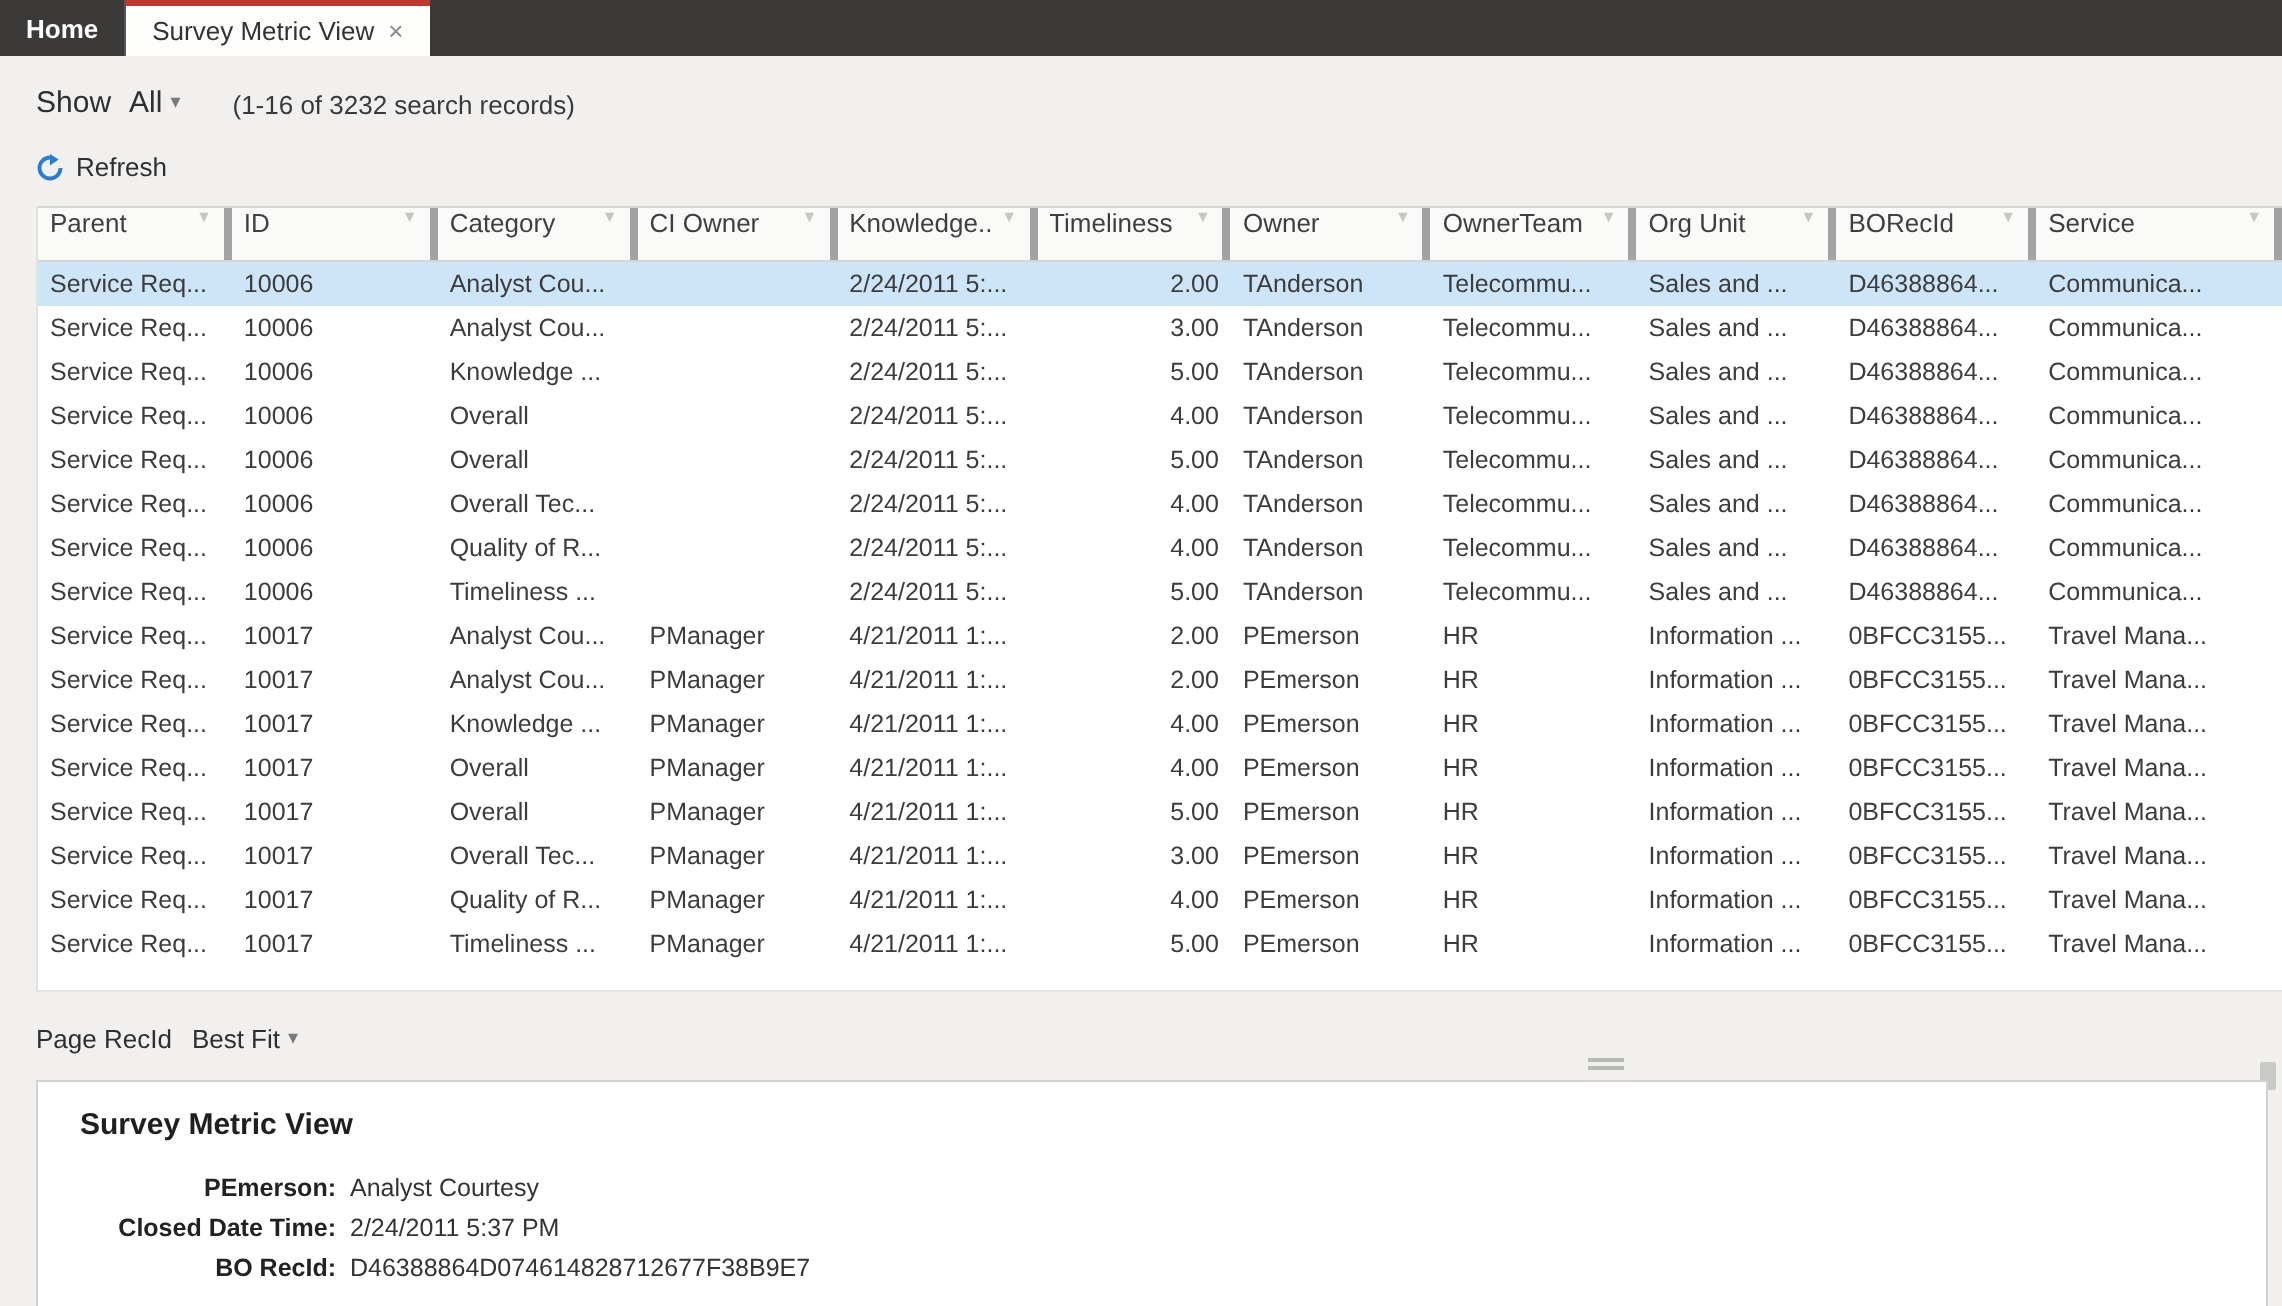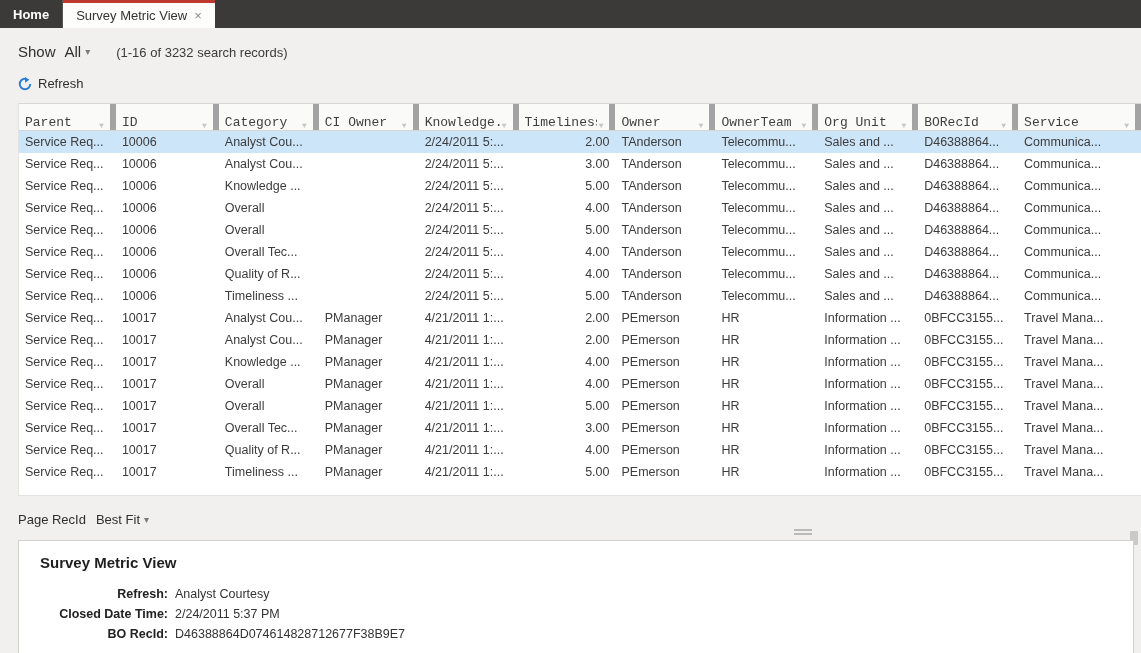--- a/index.html
+++ b/index.html
@@ -25,21 +25,21 @@
   .records { font-size:13px; color:#3a3a3a; margin-left:26px; padding-top:2px; }
 
   
   .refresh-row { padding:12px 0 0 18px; height:32px; }
   .refresh-btn { display:inline-flex; align-items:center; gap:6px; cursor:pointer; color:#2f2f2f; font-size:13px; }
   .refresh-icon { display:inline-flex; }
 
   
   .grid { margin:7px 0 0 18px; width:1123px; background:#fff; border-left:1px solid #e2e2e0; border-bottom:1px solid #e3e3e1; padding-bottom:12px; }
   .grid-header { display:flex; height:28px; background:#fafaf9; border-top:1px solid #d6d6d4; border-bottom:1px solid #d6d6d4; }
-  .hcell { display:flex; align-items:flex-end; padding:0 6px; border-right:6px solid #a3a3a3; font-size:13px; color:#3f3f3f; overflow:hidden;font-family:Liberation Mono, monospace; }
+  .hcell { display:flex; align-items:flex-start; padding:0 6px; border-right:4px solid #a3a3a3; font-size:13px; color:#3f3f3f; overflow:hidden; }
   .hlabel { flex:1; white-space:nowrap; overflow:hidden; }
   .filter-icon { color:#c6c6c4; font-size:8px; margin-left:2px; flex:0 0 auto; cursor:pointer; }
   .grid-row { display:flex; height:22px; align-items:center; background:#fff; cursor:default; }
   .grid-row.selected { background:#cde5f8; }
   .gcell { padding:0 6px; font-size:12.5px; white-space:nowrap; overflow:hidden; color:#3c3c3c; height:22px; line-height:22px; }
   .gcell.num { text-align:right; }
 
   
   .pagesize-row { display:flex; align-items:center; padding:13px 0 0 18px; height:34px; font-size:13px; color:#2f2f2f; }
   .ps-dd { display:flex; align-items:center; margin-left:10px; cursor:pointer; }
@@ -360,21 +360,21 @@
 <div class="splitter">
     <i></i>
     <i></i>
   </div>
 <div class="vscroll-thumb"></div>
 
 <div class="detail-panel">
   <div class="detail-title">Survey Metric View</div>
   <div class="detail-fields">
       <div class="dfield">
-        <div class="dlabel">Refresh:</div>
+        <div class="dlabel">PEmerson:</div>
         <div class="dvalue">Analyst Courtesy</div>
       </div>
       <div class="dfield">
         <div class="dlabel">Closed Date Time:</div>
         <div class="dvalue">2/24/2011 5:37 PM</div>
       </div>
       <div class="dfield">
         <div class="dlabel">BO RecId:</div>
         <div class="dvalue">D46388864D074614828712677F38B9E7</div>
       </div>

